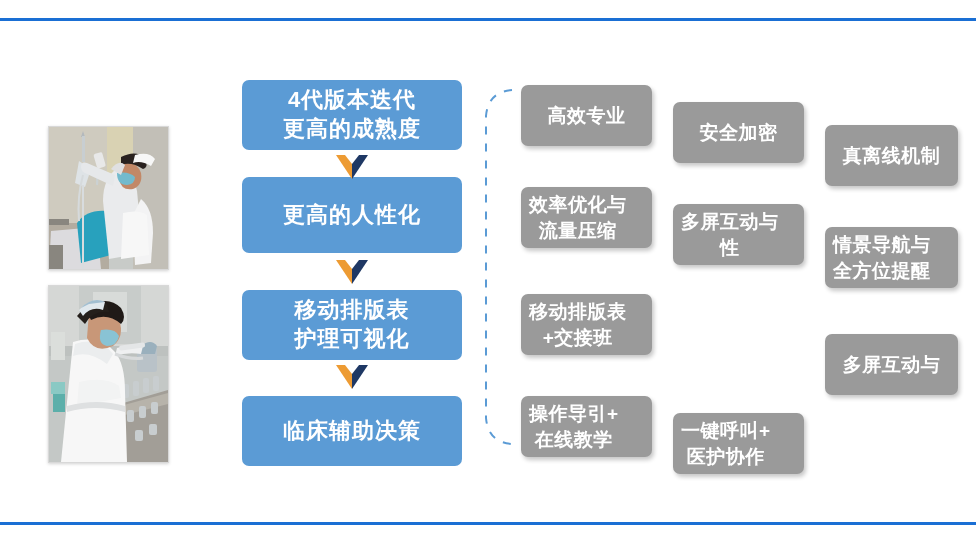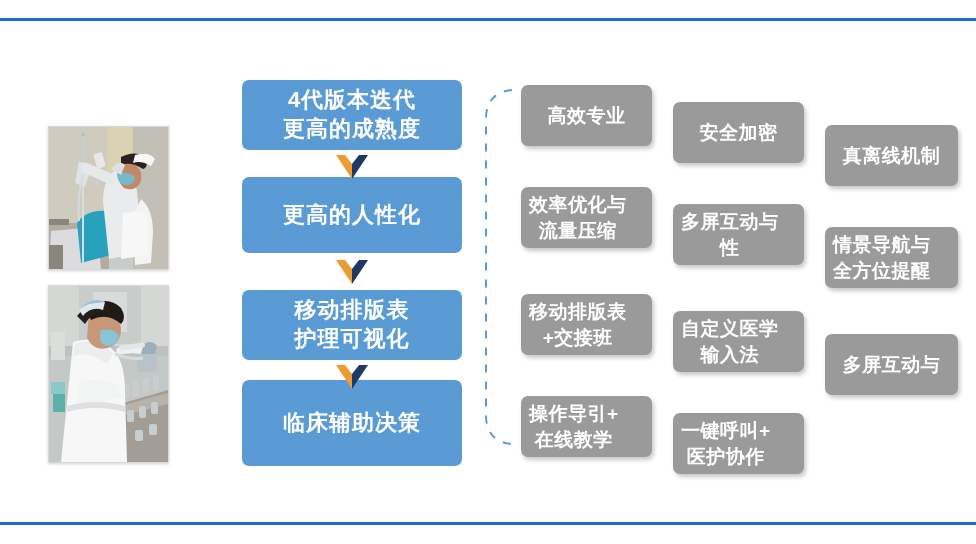--- a/index.html
+++ b/index.html
@@ -60,21 +60,21 @@
     text-align: center;
     display: flex;
     align-items: center;
     justify-content: center;
     letter-spacing: 1px;
     white-space: pre-line;
   }
   #flow-box-0 { top: 80px;  height: 70px; }
   #flow-box-1 { top: 177px; height: 76px; }
   #flow-box-2 { top: 290px; height: 70px; }
-  #flow-box-3 { top: 380px; height: 86px; text-align: right; }
+  #flow-box-3 { top: 396px; height: 70px; text-align: right; }
 
   
   .chev {
     position: absolute;
     left: 336px;
     width: 32px;
     height: 24px;
   }
   .chev svg { display: block; width: 100%; height: 100%; }
   #chevron-0 { top: 155px; }
@@ -239,22 +239,20 @@
 
   <div class="feat-box leftal col-0 row-1">效率优化与
 流量压缩</div>
   <div class="feat-box leftal col-1 row-1">多屏互动与
 性</div>
   <div class="feat-box leftal col-0 row-2">移动排版表
 +交接班</div>
 
   <div class="feat-box leftal col-2 row-1">情景导航与
 全方位提醒</div>
-  <div class="feat-box leftal col-1 row-2">自定义医学
-输入法</div>
   <div class="feat-box center col-2 row-2">多屏互动与</div>
 
   <div class="feat-box leftal col-1 row-3">一键呼叫+
 医护协作</div>
   <div class="feat-box leftal col-0 row-3">操作导引+
 在线教学</div>
 
 </div>
 
 </body></html>

